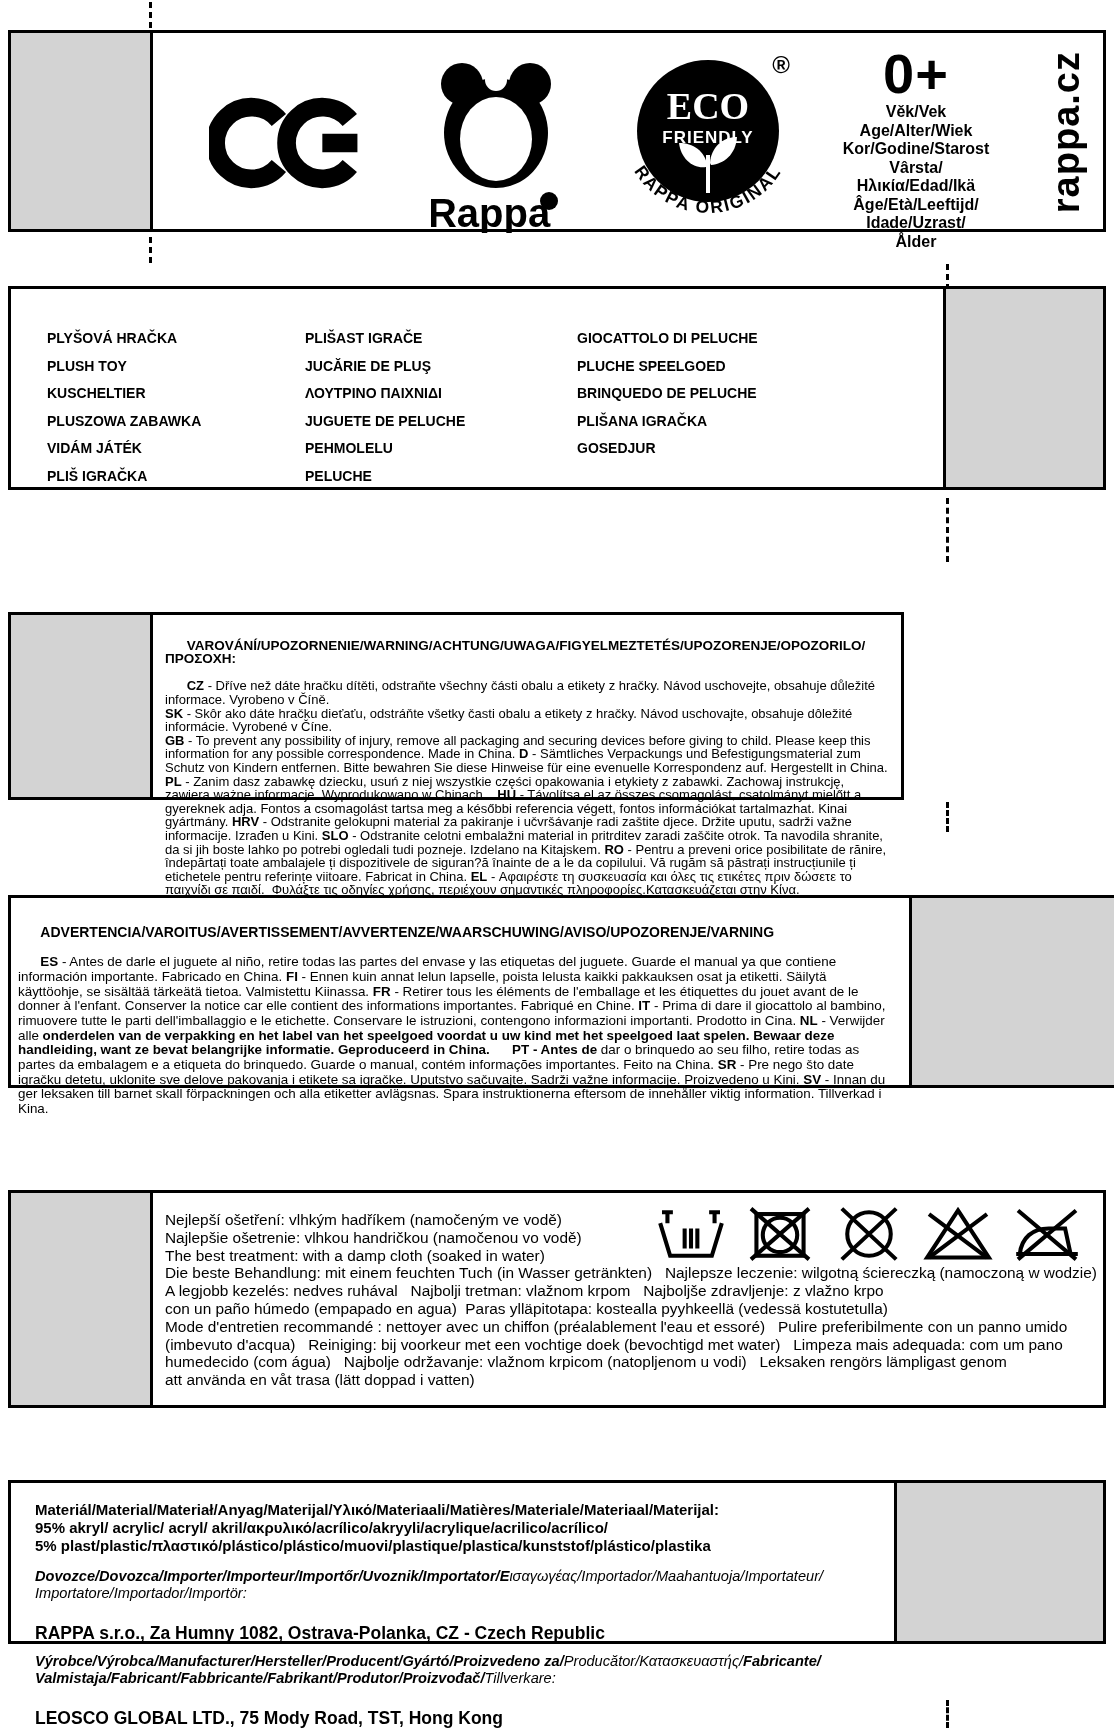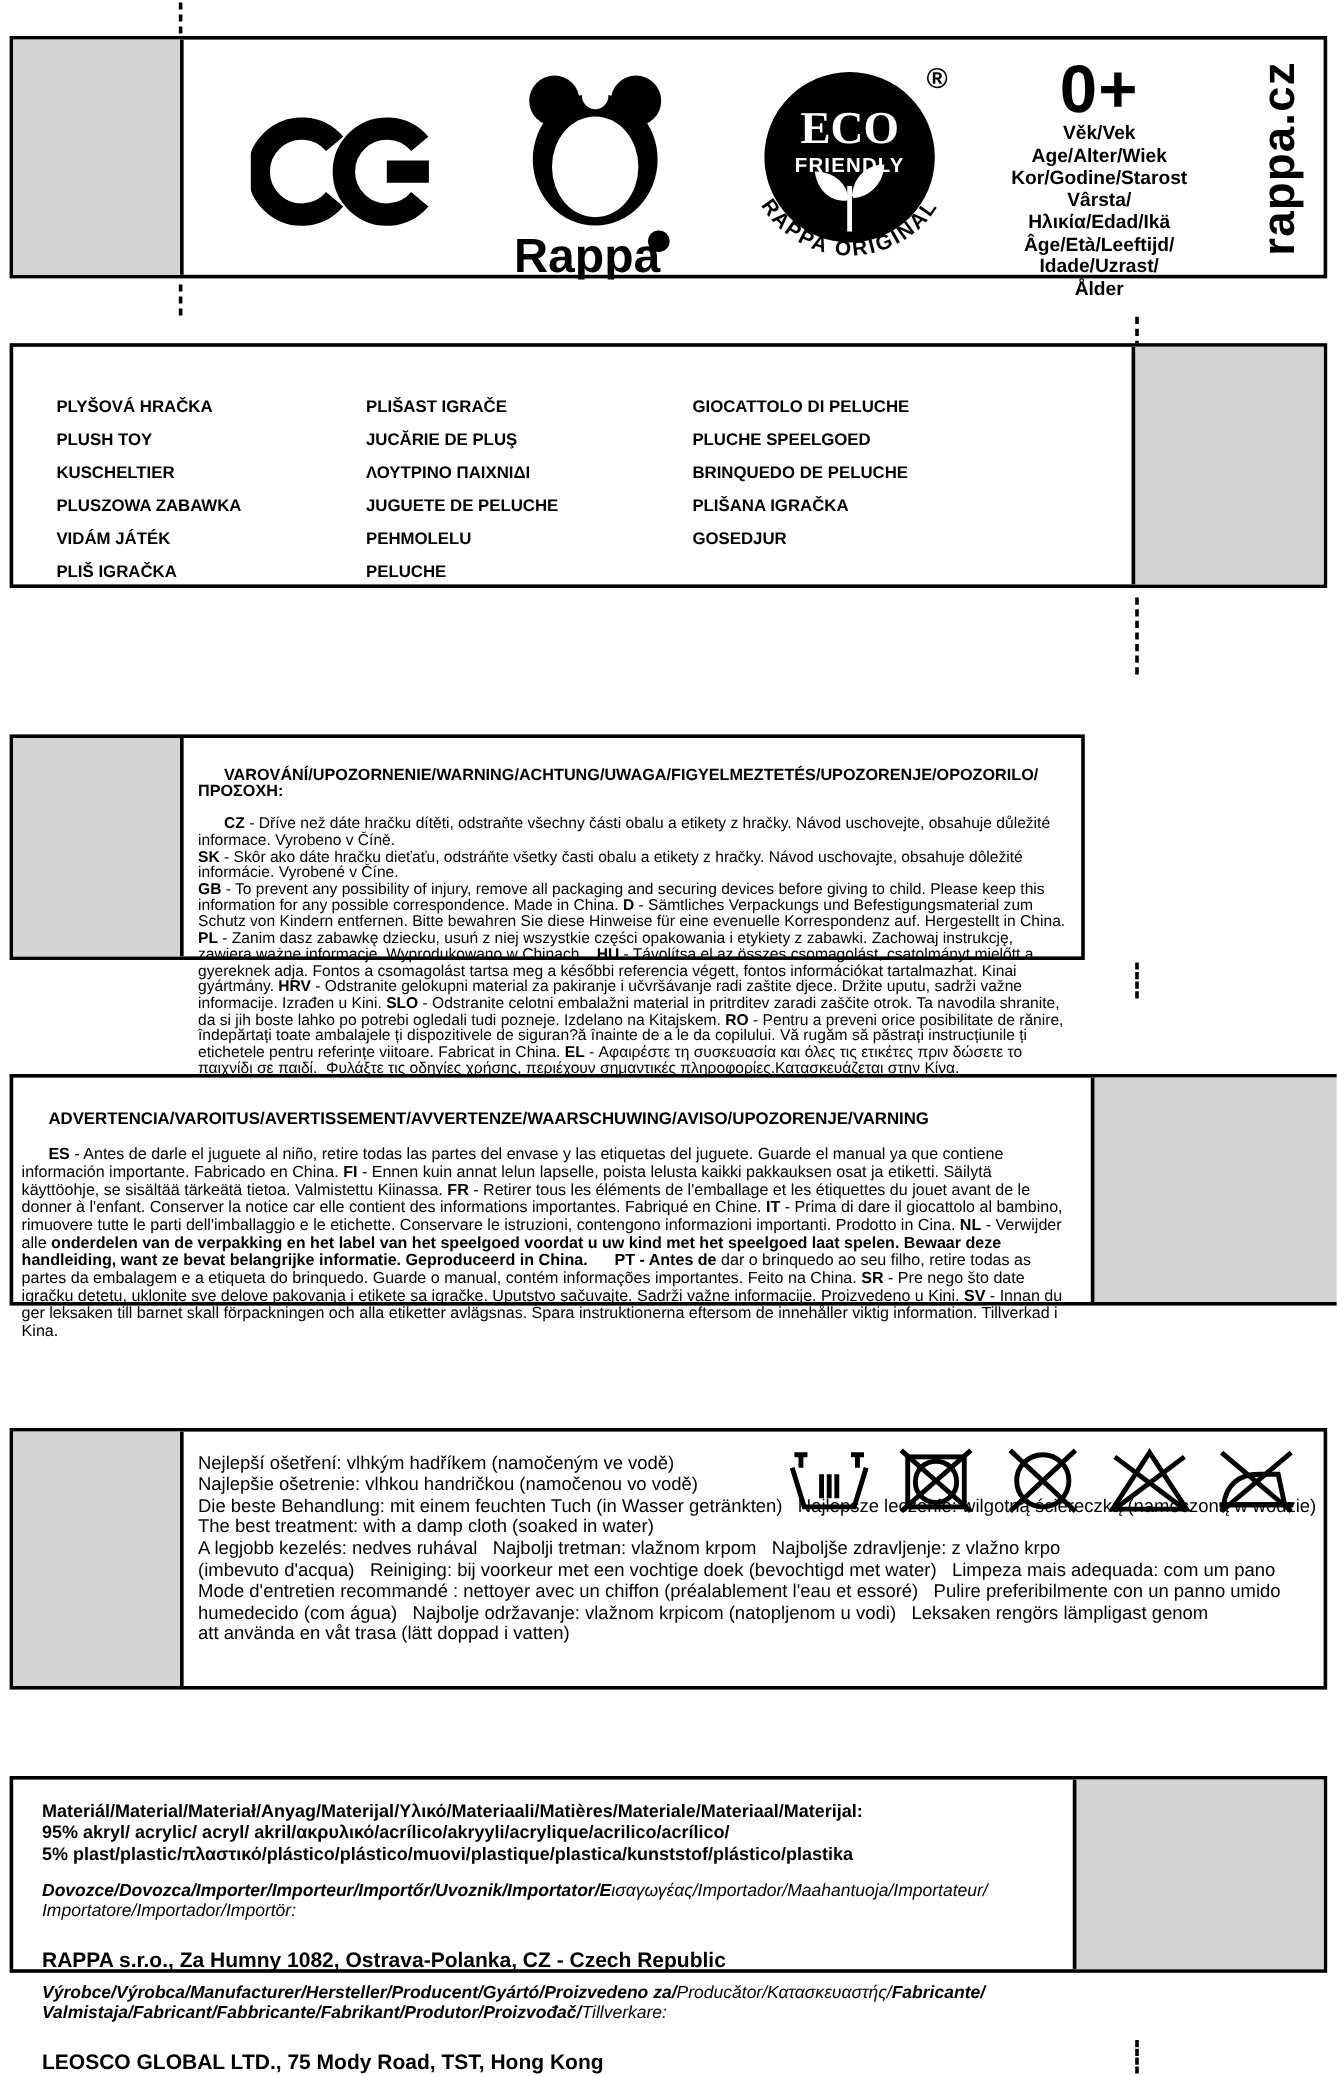--- a/index.html
+++ b/index.html
@@ -188,25 +188,26 @@
           <path d="M10,54 C12,36 24,26 42,26 L60,26 L66,54 Z"></path>
           <path d="M6,54 H74"></path>
           <path d="M8,6 L72,60 M72,6 L8,60"></path>
         </g>
       </svg>
     </div>
 
     <div class="care-lines" style="left:154px;top:18px;">
         <div>Nejlepší ošetření: vlhkým hadříkem (namočeným ve vodě)</div>
         <div>Najlepšie ošetrenie: vlhkou handričkou (namočenou vo vodě)</div>
+        <div>The best treatment: with a damp cloth (soaked in water)</div>
         <div>Die beste Behandlung: mit einem feuchten Tuch (in Wasser getränkten)   Najlepsze leczenie: wilgotną ściereczką (namoczoną w wodzie)</div>
-        <div>The best treatment: with a damp cloth (soaked in water)</div>
         <div>A legjobb kezelés: nedves ruhával   Najbolji tretman: vlažnom krpom   Najboljše zdravljenje: z vlažno krpo</div>
+        <div>con un paño húmedo (empapado en agua)  Paras ylläpitotapa: kostealla pyyhkeellä (vedessä kostutetulla)</div>
+        <div>Mode d'entretien recommandé : nettoyer avec un chiffon (préalablement l'eau et essoré)   Pulire preferibilmente con un panno umido</div>
         <div>(imbevuto d'acqua)   Reiniging: bij voorkeur met een vochtige doek (bevochtigd met water)   Limpeza mais adequada: com um pano</div>
-        <div>Mode d'entretien recommandé : nettoyer avec un chiffon (préalablement l'eau et essoré)   Pulire preferibilmente con un panno umido</div>
         <div>humedecido (com água)   Najbolje održavanje: vlažnom krpicom (natopljenom u vodi)   Leksaken rengörs lämpligast genom</div>
         <div>att använda en våt trasa (lätt doppad i vatten)</div>
       </div>
   </div>
 
   <div class="lbox" style="left:8px;top:1480px;width:1098px;height:164px;">
     <div class="gcell gright" style="width:206px;"></div>
     <div class="b6" style="left:24px;top:18px;width:850px;">
       <div class="bold">Materiál/Material/Materiał/Anyag/Materijal/Υλικό/Materiaali/Matières/Materiale/Materiaal/Materijal:</div>
       <div class="bold">95% akryl/ acrylic/ acryl/ akril/ακρυλικό/acrílico/akryyli/acrylique/acrilico/acrílico/</div>

